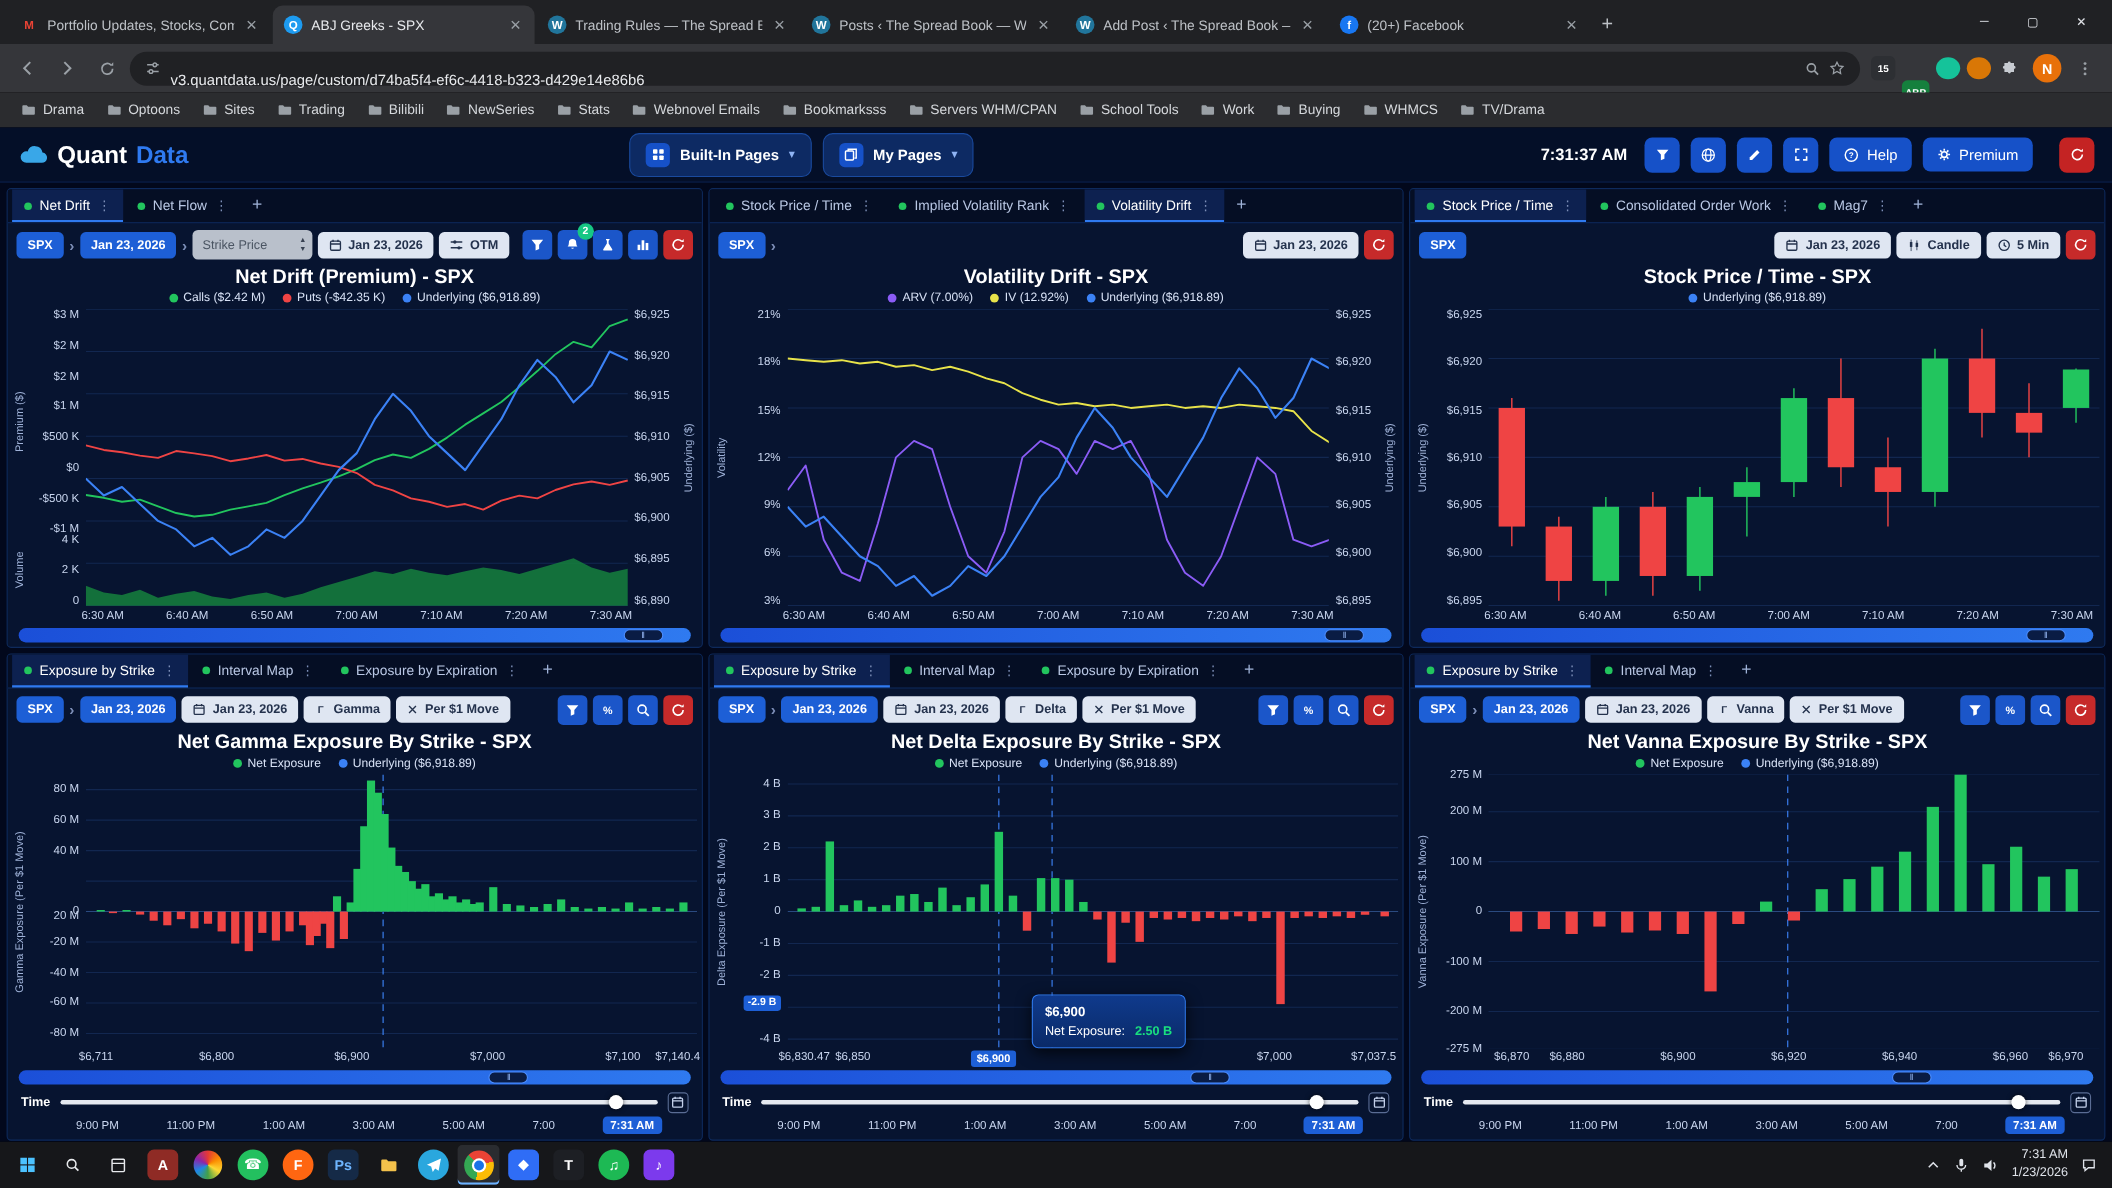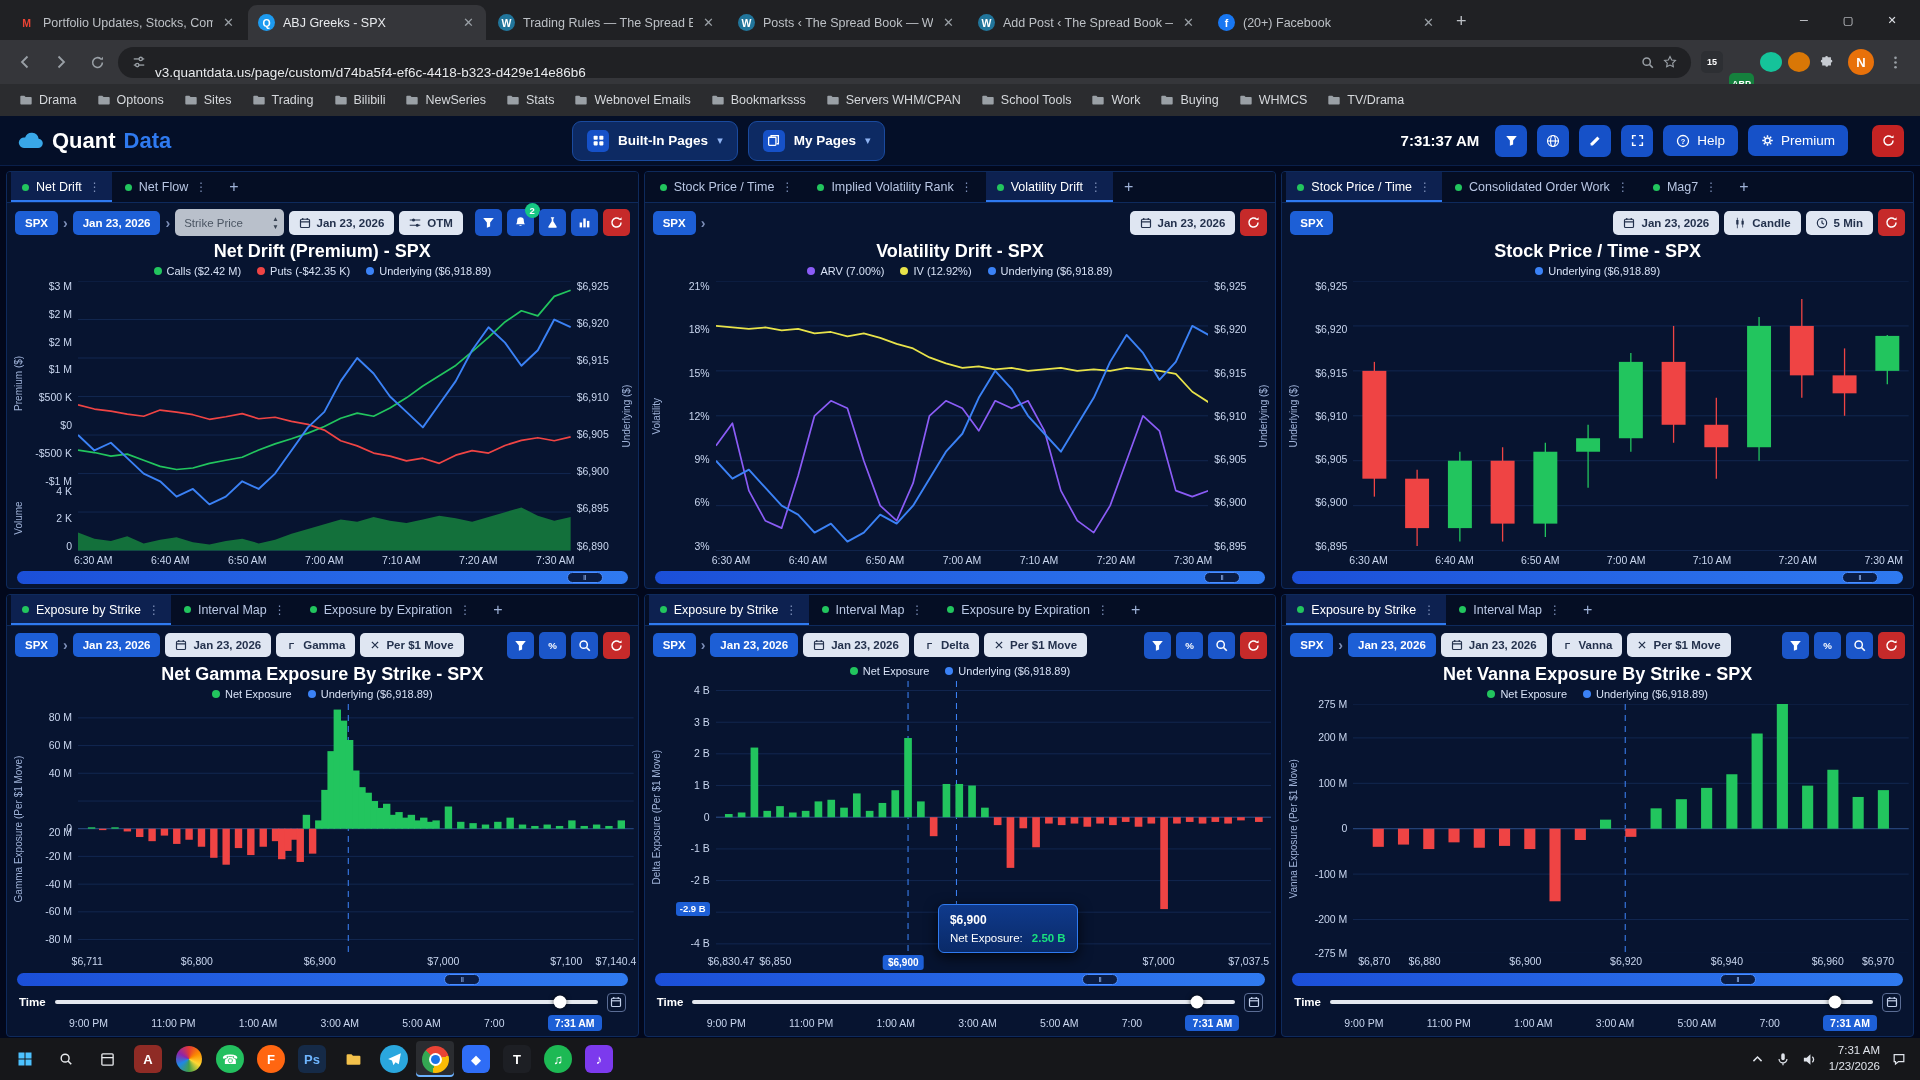--- a/index.html
+++ b/index.html
@@ -1156,20 +1156,21 @@
                 </svg>
               </button>
               <button class="ibtn red">
                 <svg viewBox="0 0 16 16" width="13" height="13">
                   <path d="M13.6 8a5.6 5.6 0 1 1-1.8-4.1" fill="none" stroke="currentColor" stroke-width="1.8"></path>
                   <path d="M14.2 1.6v3.4h-3.4z" fill="currentColor"></path>
                 </svg>
               </button>
             </div>
           </div>
+          <div class="ptitle">Net Delta Exposure By Strike - SPX</div>
           <div class="plegend">
             <span class="litem">
               <i style="background: rgb(34, 197, 94);"></i>
               <span>Net Exposure</span>
             </span>
             <span class="litem">
               <i style="background: rgb(59, 130, 246);"></i>
               <span>Underlying ($6,918.89)</span>
             </span>
           </div>

